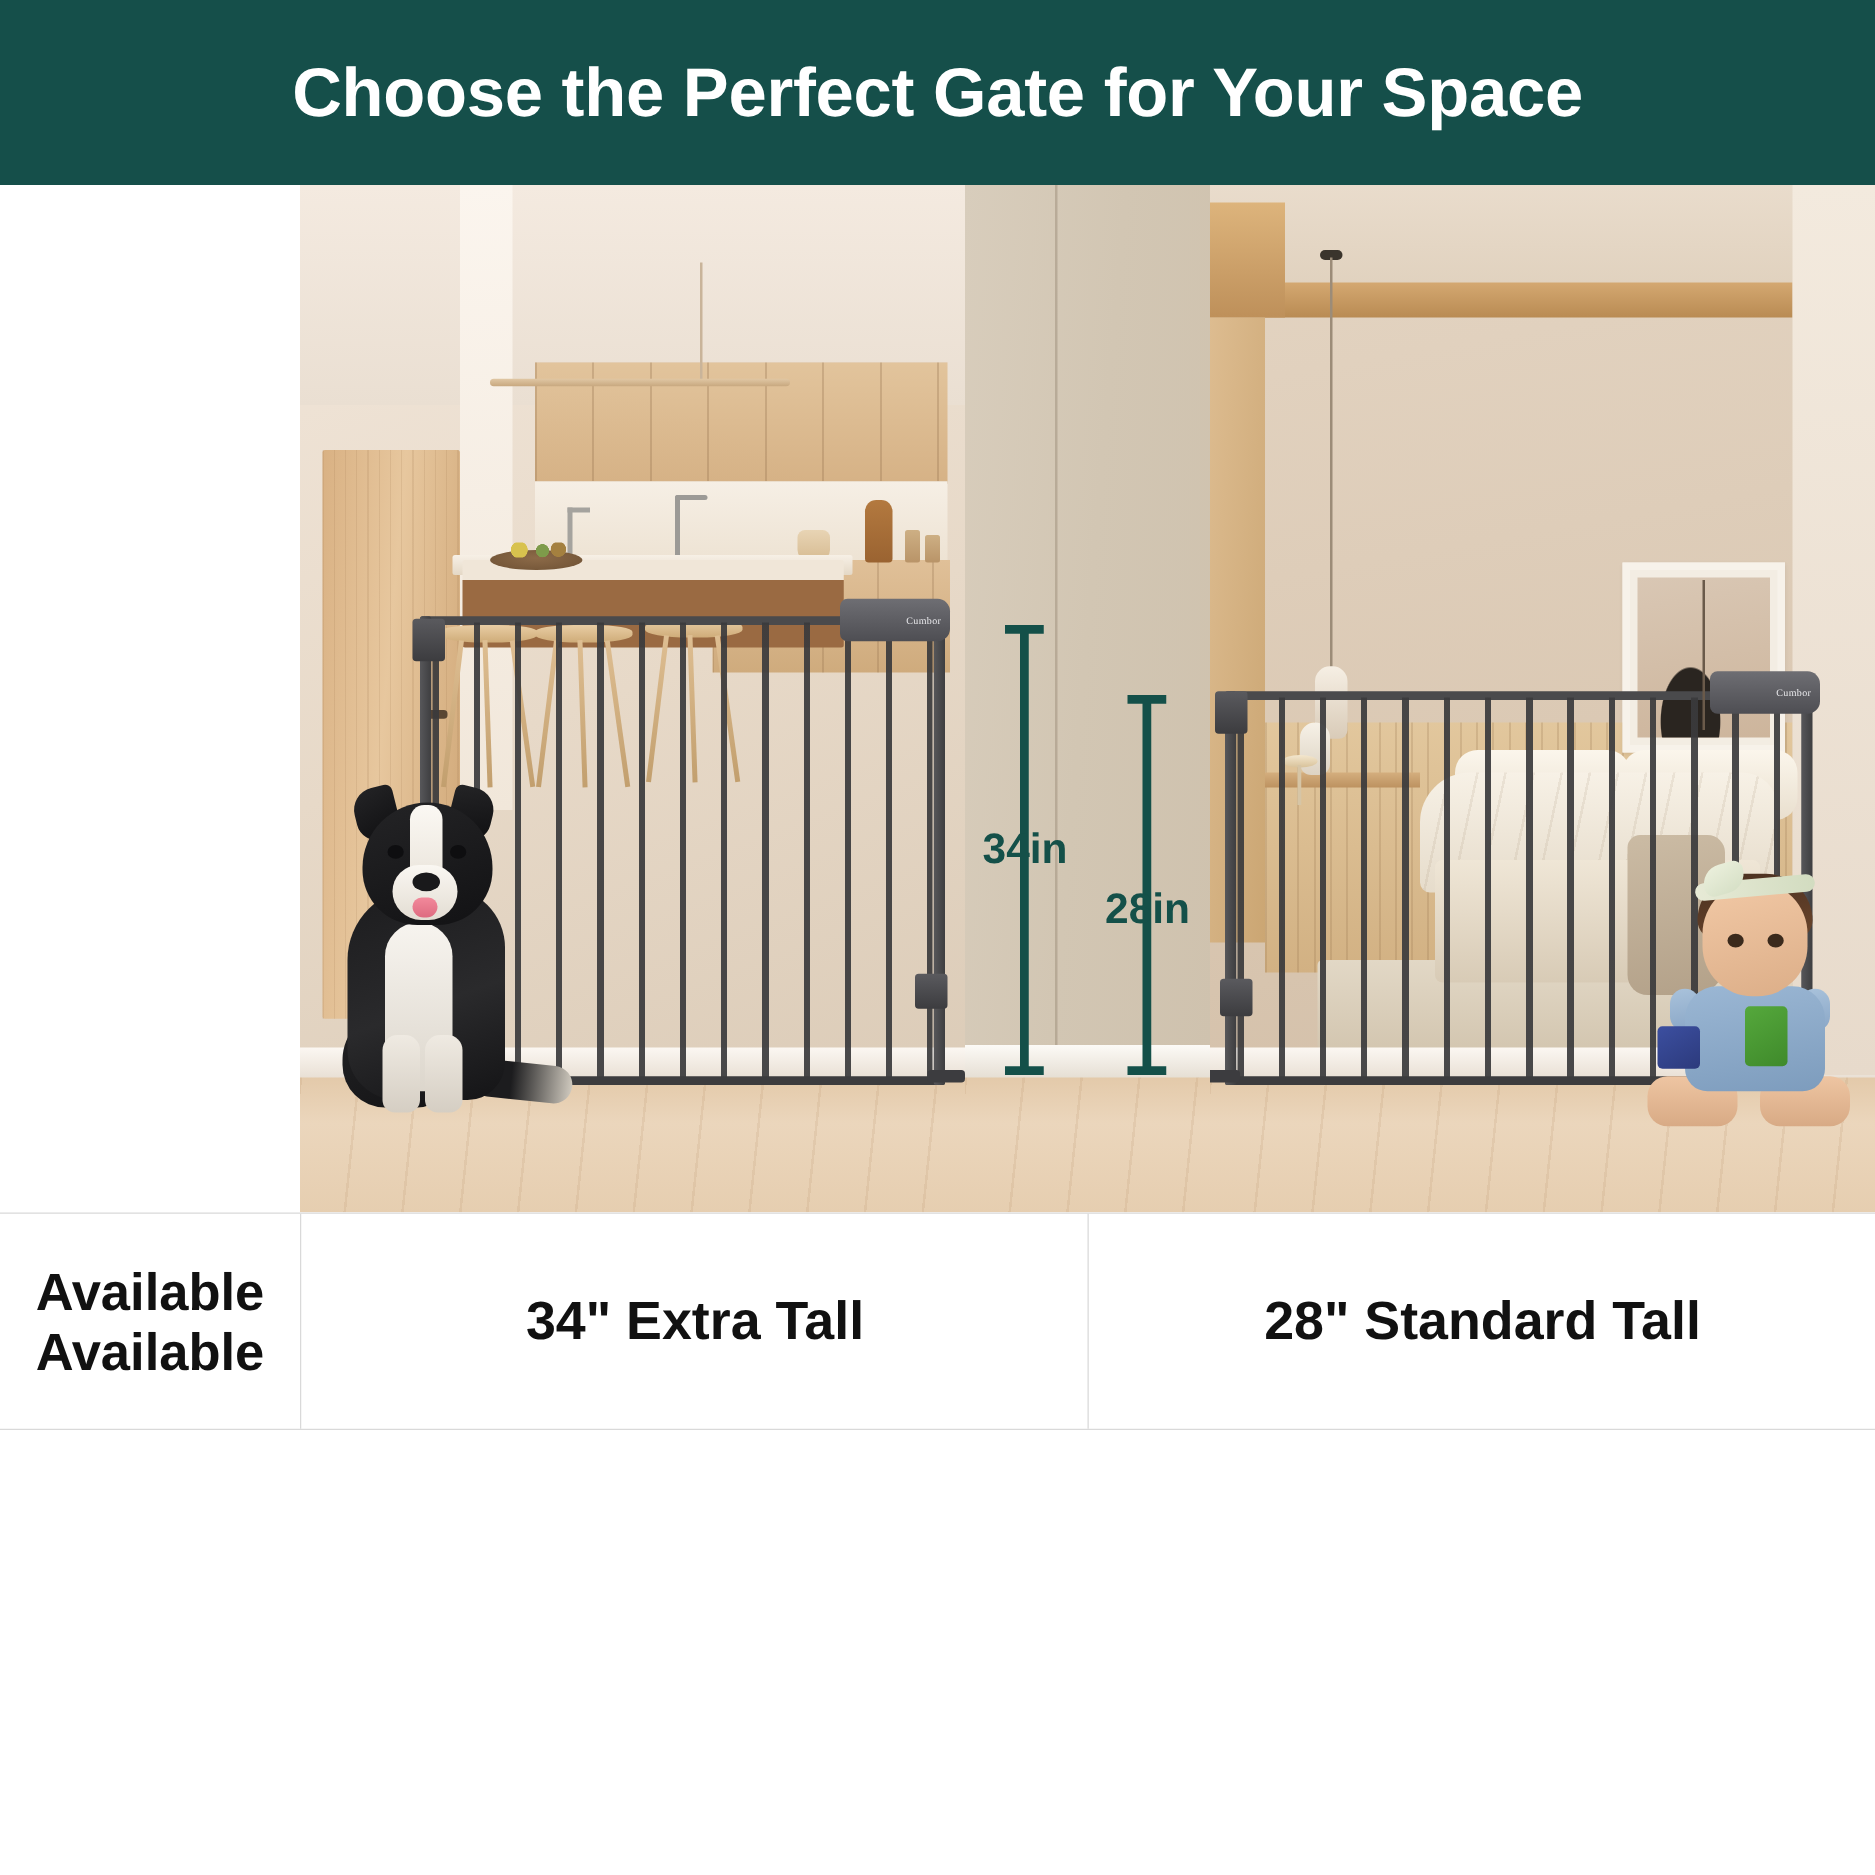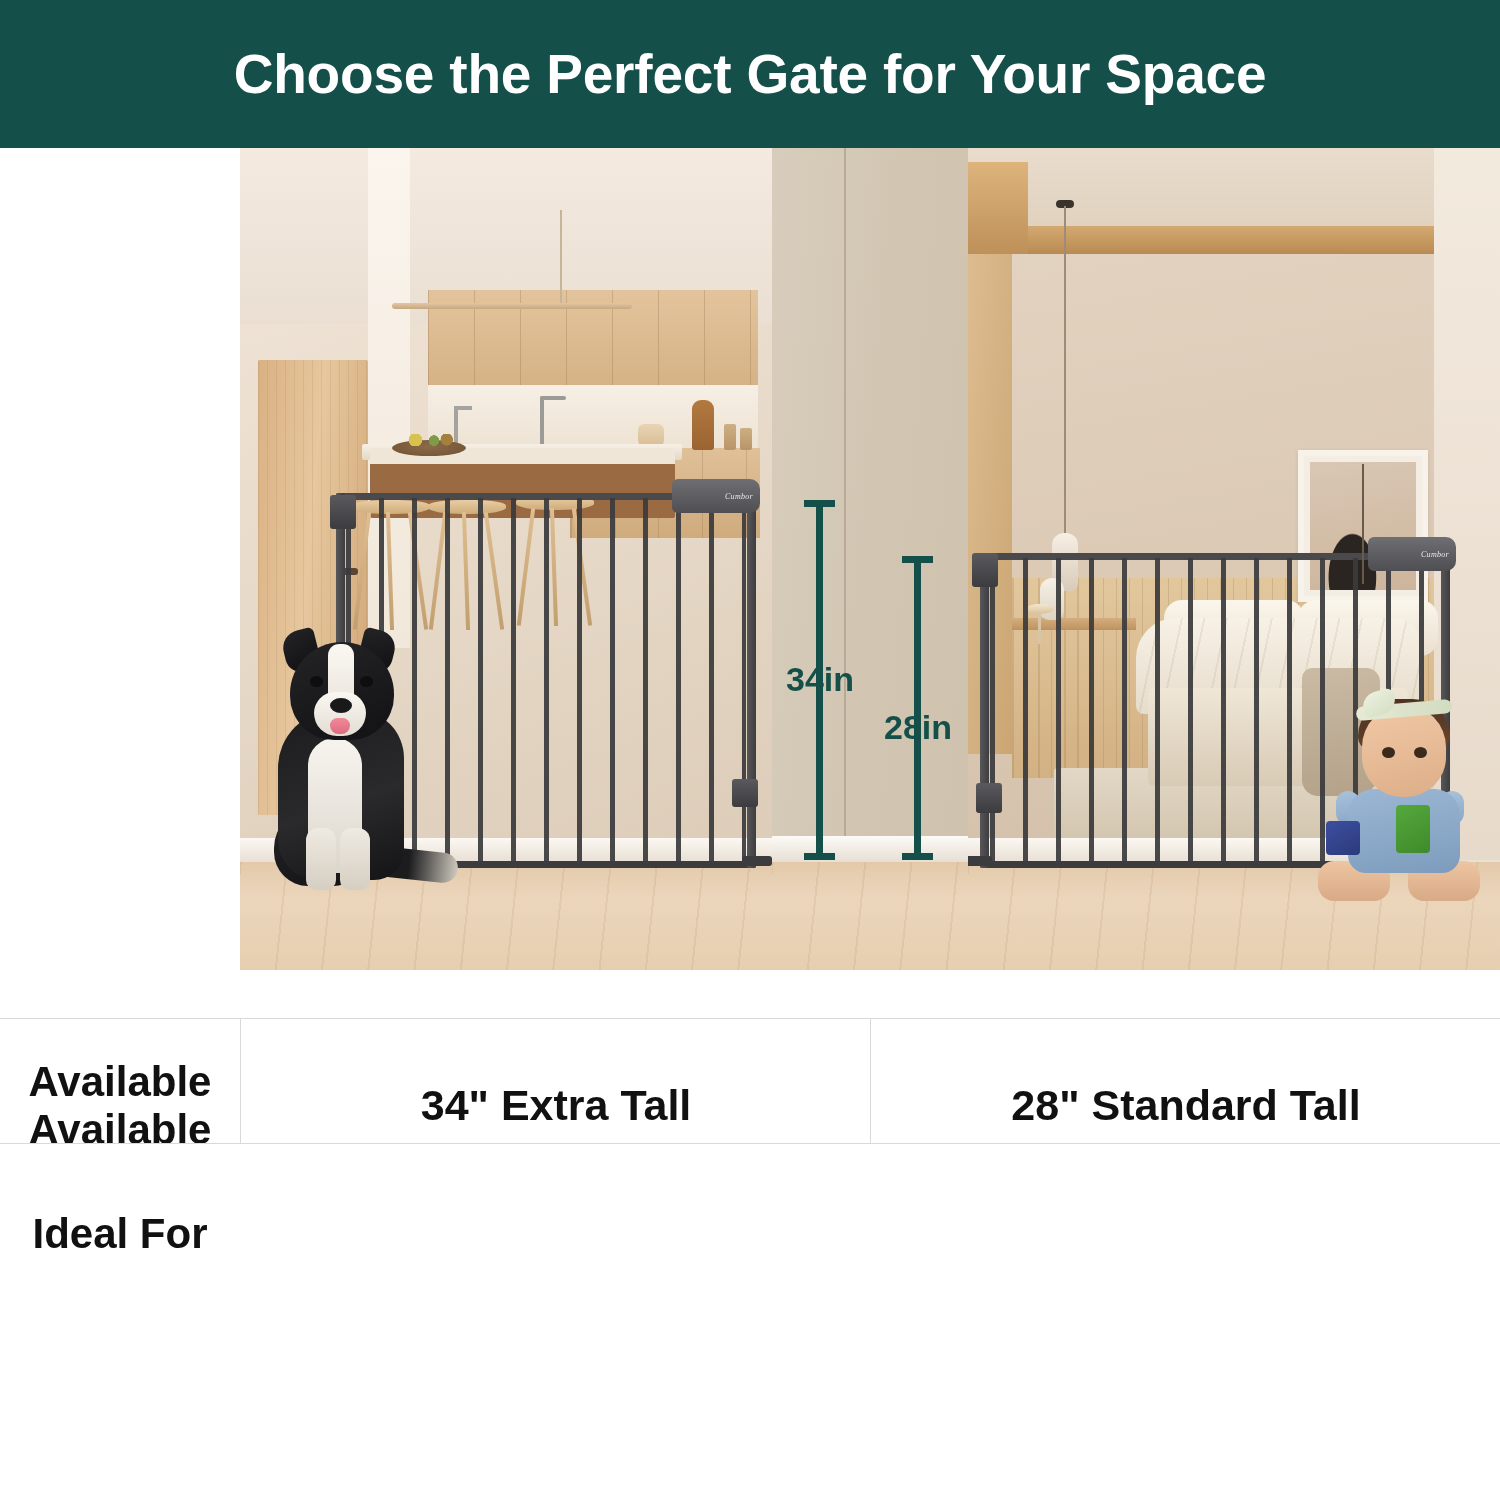--- a/index.html
+++ b/index.html
@@ -211,21 +211,21 @@
     background: linear-gradient(180deg,#E8CDA4,#CFAC79);
     border-radius:40% 40% 45% 45%;
   }
   .k-stool .leg{
     position:absolute; top:12px; width:4px; height:118px;
     background: linear-gradient(180deg,#DEBE92,#C29F6E);
   }
 
   
   .gate-tall{
-    position:absolute; left:96px; top:345px; width:420px; height:375px;font-style:italic;
+    position:absolute; left:96px; top:345px; width:420px; height:375px;
   }
   .gate-frame-top{
     position:absolute; left:0; top:0; width:100%; height:7px;
     background:#4A4A4C; border-radius:2px;
   }
   .gate-frame-bottom{
     position:absolute; left:0; bottom:0; width:100%; height:7px;
     background:#3C3C3E; border-radius:2px;
   }
   .gate-post{
@@ -716,35 +716,32 @@
         <div class="hair"></div>
         <div class="head"></div>
         <div class="eye" style="left:78px;"></div>
         <div class="eye" style="left:110px;"></div>
         <div class="band"></div>
         <div class="bow"></div>
       </div>
     </div>
   </div>
 
-  <div class="trow" style="top:1018px; height:173px;">
+  <div class="trow" style="top:970px; height:173px;">
     <div class="cell cell-label">
       <div class="label-text">
         <span>Available</span><br>
         <span>Available</span>
       </div>
     </div>
     <div class="cell cell-a">
       <span class="value-text">34" Extra Tall</span>
     </div>
     <div class="cell cell-b">
       <span class="value-text">28" Standard Tall</span>
     </div>
   </div>
 
   <div class="trow" style="top:1143px; height:179px;">
-    <div class="cell cell-label">
-      <div class="label-text">Ideal For</div>
-    </div>
   </div>
 
 
 </div>
 
 </body></html>

